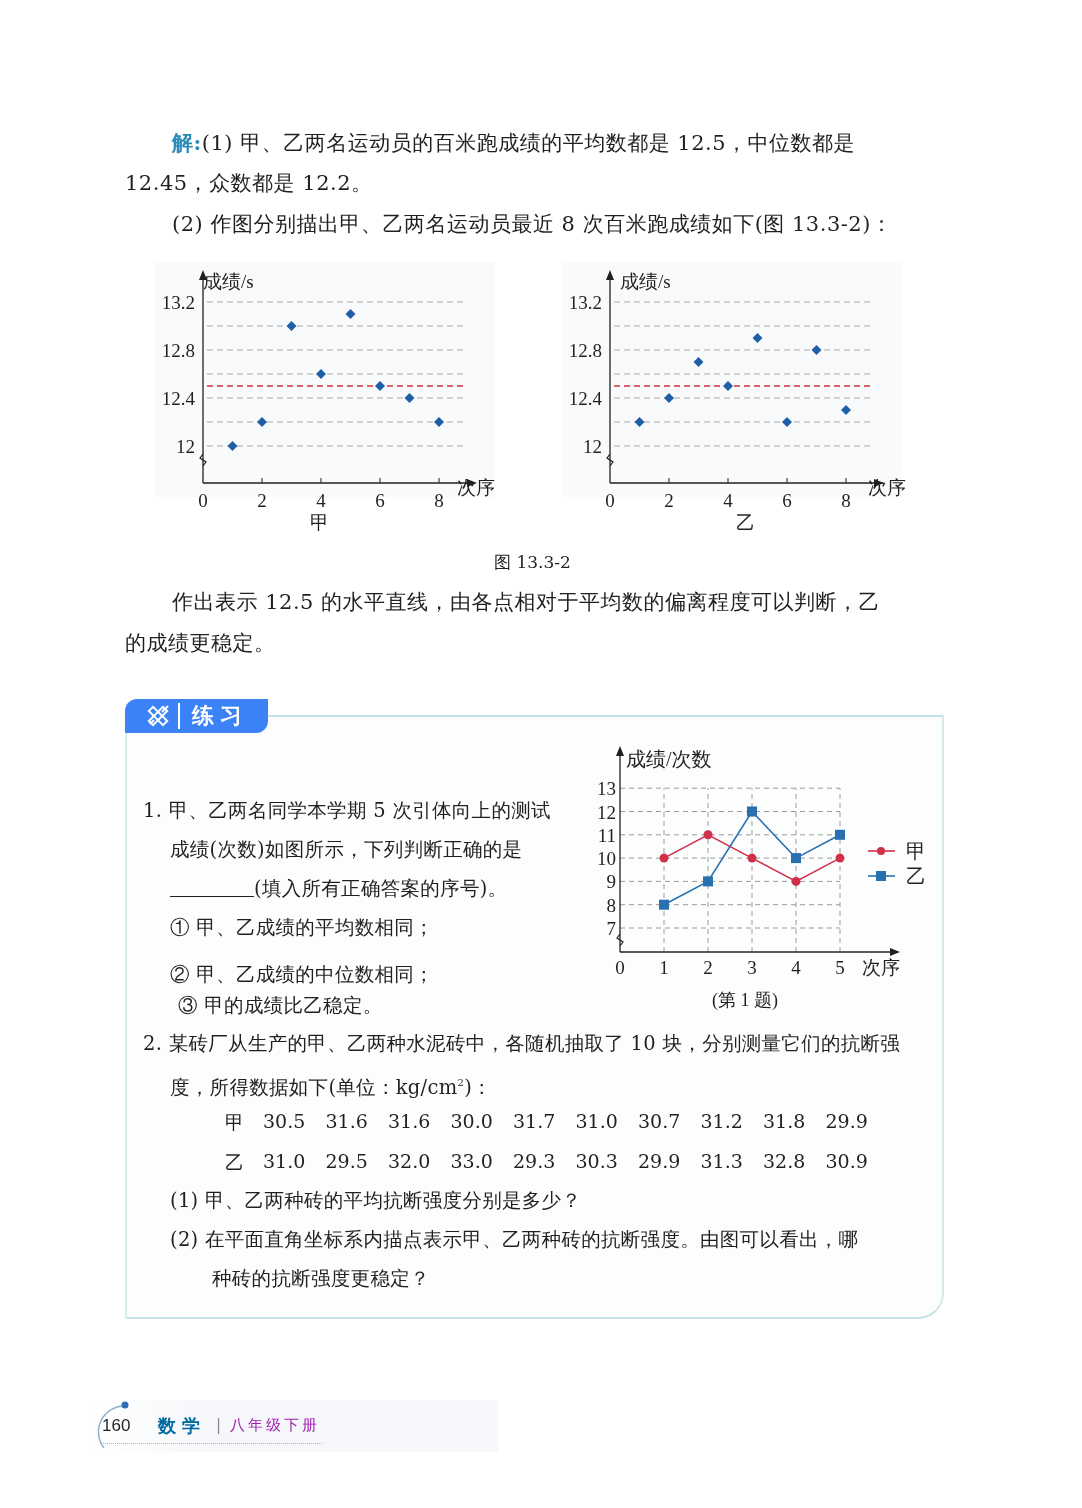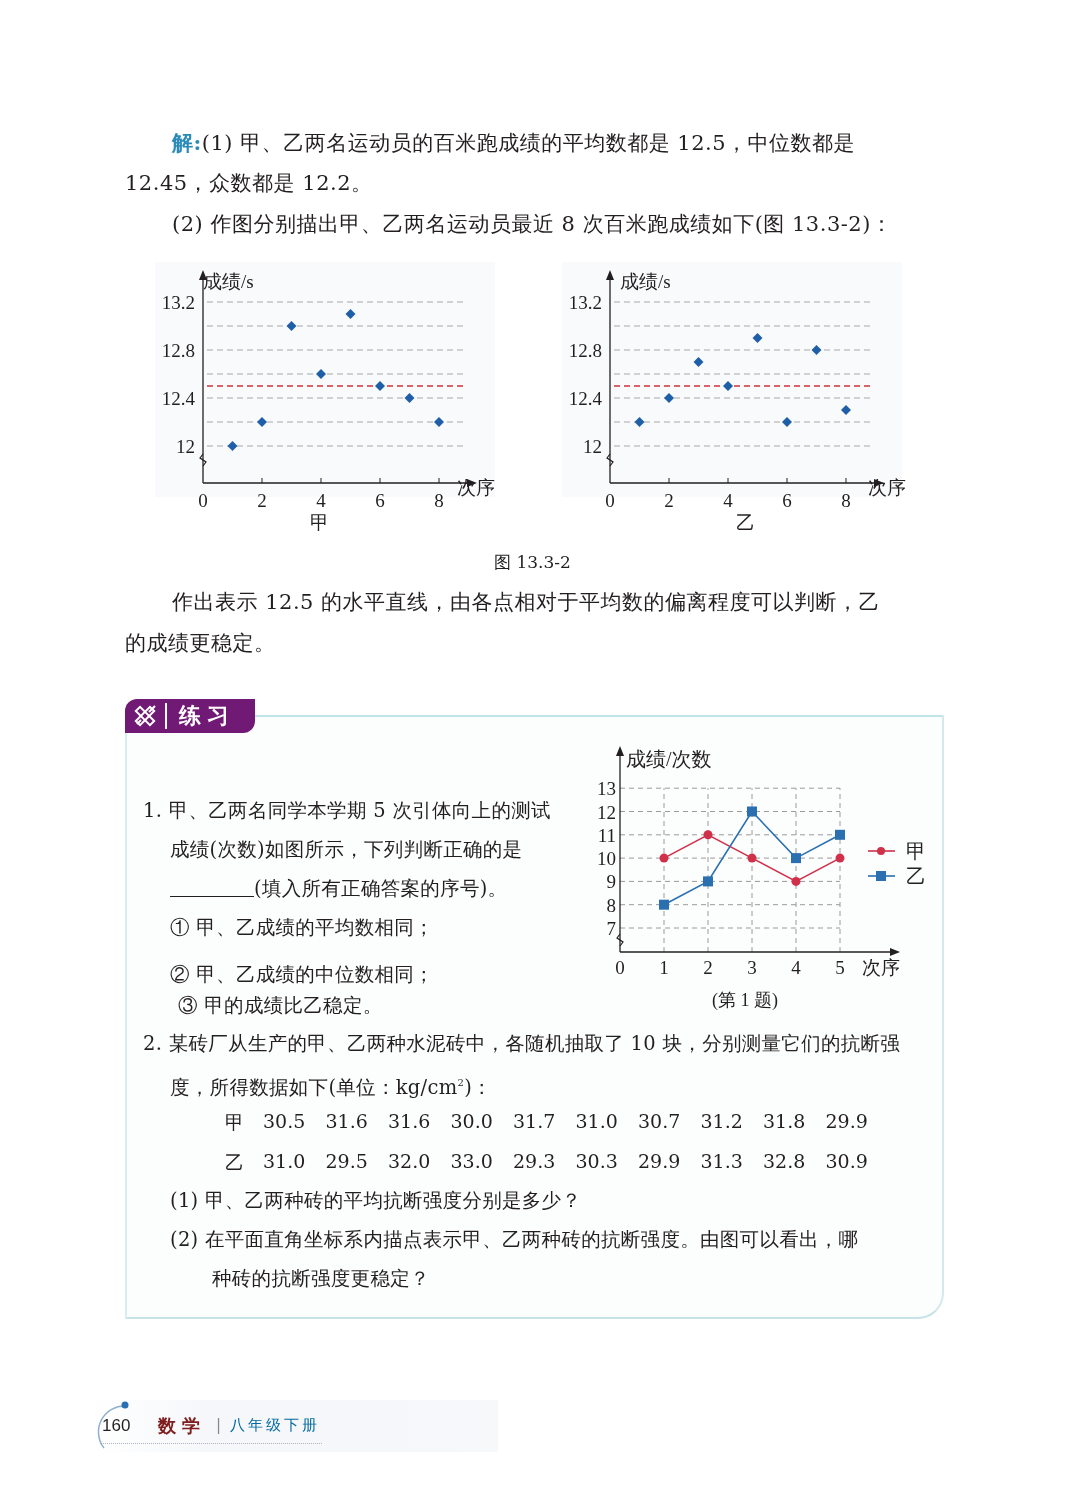--- a/index.html
+++ b/index.html
@@ -15,36 +15,36 @@
   
   .practice-box {
     position: absolute; left: 125px; top: 715px; width: 815px; height: 602px;
     background: #fcfdfd;
     border-left: 2px solid #d6eef0; border-bottom: 2px solid #c6e4e8; border-right: 2px solid #d6e8ec;
     border-bottom-right-radius: 26px;
   }
   .practice-topline { position: absolute; left: 250px; top: 715px; width: 692px; height: 2px; background: #bfe3e6; }
   .practice-tab {
     position: absolute; left: 125px; top: 699px; width: 130px; height: 34px;
-    background: #701a75; border-top-left-radius: 12px; border-bottom-right-radius: 12px;
-    display: flex; align-items: center;
+    background: #3b82f6; border-top-left-radius: 12px; border-bottom-right-radius: 12px;
+    display: flex; align-items: center; padding-left: 13px;
   }
   .practice-tab .tab-icon { width: 40px; height: 34px; display: flex; align-items: center; justify-content: center; }
   .practice-tab .tab-sep { width: 2px; height: 26px; background: #ffffff; }
   .practice-tab .tab-label { color: #fff; font-family: "DejaVu Sans", sans-serif; font-weight: bold; font-size: 22px; letter-spacing: 6px; margin-left: 12px; }
   .q { font-size: 19.5px; line-height: 39px; white-space: nowrap; letter-spacing: 0.3px; }
   .blank { display: inline-block; width: 84px; border-bottom: 1.5px solid #231f20; height: 22px; vertical-align: -2px; }
   .data-row { font-size: 19px; display: flex; }
   .data-row span { display: inline-block; }
   .data-row .row-label { width: 38px; }
   .data-row .cell { width: 62.5px; }
   .footer-bg { position: absolute; left: 92px; top: 1400px; width: 406px; height: 52px; background: linear-gradient(90deg, #ffffff 0%, #f5f7fa 30%, #f7f8fa 100%); }
   .footer-page { font-family: "Liberation Sans", "DejaVu Sans", sans-serif; font-size: 17px; }
-  .footer-subject { font-family: Liberation Sans, sans-serif; font-weight: bold; color: #7f1d1d; font-size: 18px; letter-spacing: 6px; }
-  .footer-book { font-family: "DejaVu Sans", sans-serif; font-size: 15px; letter-spacing: 3px; color: #0369a1; }
+  .footer-subject { font-family: Liberation Sans, sans-serif; font-weight: bold; color: #0369a1; font-size: 18px; letter-spacing: 6px; }
+  .footer-book { font-family: "DejaVu Sans", sans-serif; font-size: 15px; letter-spacing: 3px; color: #a21caf; }
 </style>
 </head>
 <body>
 
 <div class="abs para" style="left:172px; top:122px;">
   <span class="sol-label">解:</span><span>(1) 甲、乙两名运动员的百米跑成绩的平均数都是 12.5，中位数都是</span>
 </div>
 <div class="abs para" style="left:125px; top:163px;">12.45，众数都是 12.2。</div>
 <div class="abs para" style="left:172px; top:204px;">(2) 作图分别描出甲、乙两名运动员最近 8 次百米跑成绩如下(图 13.3-2)：</div>
 

